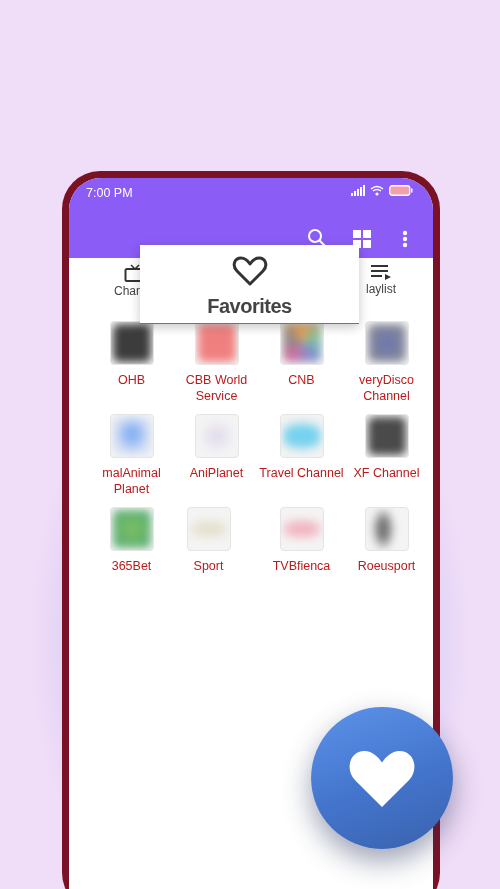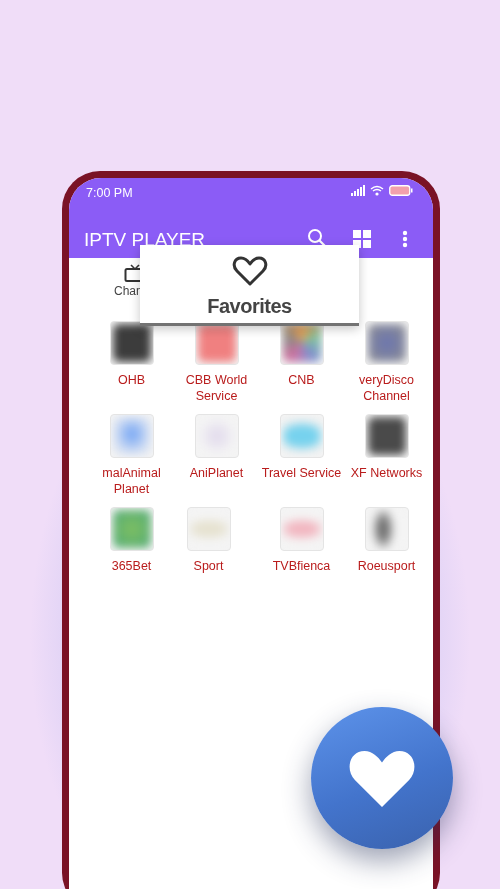--- a/index.html
+++ b/index.html
@@ -36,21 +36,21 @@
   .ch { position:absolute; width:85px; text-align:center; }
   .thumb {
     width:42px; height:42px; margin:0 auto; border-radius:4px;
     border:1px solid #e4e4e4; background:#f4f4f4; overflow:hidden; position:relative;
   }
   .thumb .blob { position:absolute; inset:2px; border-radius:6px; filter:blur(4px); }
   .ch-label { margin-top:8px; font-size:12.5px; line-height:15.5px; color:#b91c1c; }
   .fav-card {
     position:absolute; left:140px; top:245px; width:219px; height:78px;
     background:#fff; box-shadow:0 3px 10px rgba(0,0,0,0.22);
-    border-bottom:3px solid #737373; text-align:center;
+    border-bottom:1px solid #737373; text-align:center;
   }
   .fav-card .label { display:block; font-weight:700; font-size:20px; color:#444; margin-top:4px; letter-spacing:-0.5px; }
   .fab {
     position:absolute; left:311px; top:707px; width:142px; height:142px; border-radius:50%;
     background:linear-gradient(160deg,#5d93ea 0%, #4374cc 55%, #3a62ad 100%);
     box-shadow:0 12px 28px rgba(40,50,90,0.45); display:flex; align-items:center; justify-content:center;
     cursor:pointer;
   }
 </style>
 </head>
@@ -74,21 +74,20 @@
         <svg width="14" height="11" viewBox="0 0 14 11">
           <path d="M1 4 Q7 -1 13 4" stroke="#fff" stroke-width="1.5" fill="none"></path>
           <path d="M3 6 Q7 3 11 6" stroke="#fff" stroke-width="1.5" fill="none"></path>
           <circle cx="7" cy="9" r="1.6" fill="#fff"></circle>
         </svg>
         <svg width="24" height="11" viewBox="0 0 24 11">
           <rect x="0.75" y="0.75" width="20" height="9.5" rx="2.5" stroke="#fff" stroke-width="1.3" fill="#f2a0ac"></rect>
           <rect x="22" y="3.5" width="1.5" height="4" fill="#fff"></rect>
         </svg>
       </div>
-      <span class="app-title">IPTV PLAYER</span>
       <svg class="tb-icon" style="left:238px;" width="20" height="20" viewBox="0 0 20 20">
         <circle cx="8" cy="8" r="6" stroke="#fff" stroke-width="2" fill="none"></circle>
         <line x1="12.5" y1="12.5" x2="18" y2="18" stroke="#fff" stroke-width="2.2"></line>
       </svg>
       <svg class="tb-icon" style="left:284px; top:52px;" width="18" height="18" viewBox="0 0 18 18">
         <rect x="0" y="0" width="8" height="8" fill="#fff"></rect>
           <rect x="10" y="0" width="8" height="8" fill="#fff"></rect>
         <rect x="0" y="10" width="8" height="8" fill="#fff"></rect>
           <rect x="10" y="10" width="8" height="8" fill="#fff"></rect>
       </svg>
@@ -102,20 +101,29 @@
     <div class="tabs">
       <div class="tab" style="left:36px; width:60px;">
         <svg class="ico" width="22" height="18" viewBox="0 0 22 18">
           <rect x="1.5" y="5" width="19" height="12" rx="1.5" stroke="#333" stroke-width="2" fill="none"></rect>
           <line x1="7" y1="1" x2="11" y2="5" stroke="#333" stroke-width="1.6"></line>
           <line x1="15" y1="1" x2="11" y2="5" stroke="#333" stroke-width="1.6"></line>
           <rect x="16" y="8" width="2" height="2" fill="#333"></rect>
         </svg>
         <span>Channe</span>
       </div>
+      <div class="tab" style="left:282px; width:60px;">
+        <svg class="ico" width="20" height="16" viewBox="0 0 20 16">
+          <rect x="0" y="1" width="17" height="2" fill="#333"></rect>
+          <rect x="0" y="6" width="17" height="2" fill="#333"></rect>
+          <rect x="0" y="11" width="11" height="2" fill="#333"></rect>
+          <path d="M14 10 L20 13 L14 16 Z" fill="#333"></path>
+        </svg>
+        <span>laylist</span>
+      </div>
     </div>
 
     <div class="grid">
       <div class="ch" style="left:0; top:0;">
         <div class="thumb">
             <div class="blob" style="background:#3c3c3c;"></div>
           </div>
         <div class="ch-label">OHB</div>
       </div>
       <div class="ch" style="left:85px; top:0;">
@@ -146,27 +154,27 @@
       <div class="ch" style="left:85px; top:93px;">
         <div class="thumb">
             <div class="blob" style="background:radial-gradient(ellipse, #e0d8ec 0%, #f4f4f4 70%);"></div>
           </div>
         <div class="ch-label">AniPlanet</div>
       </div>
       <div class="ch" style="left:170px; top:93px;">
         <div class="thumb">
             <div class="blob" style="background:radial-gradient(ellipse 70% 40%, #76d2ee 60%, #f0f0f0 100%);"></div>
           </div>
-        <div class="ch-label">Travel Service</div>
+        <div class="ch-label">Travel Channel</div>
       </div>
       <div class="ch" style="left:255px; top:93px;">
         <div class="thumb">
             <div class="blob" style="background:#4a4a4a;"></div>
           </div>
-        <div class="ch-label">XF Networks</div>
+        <div class="ch-label">XF Channel</div>
       </div>
 
       <div class="ch" style="left:0; top:186px;">
         <div class="thumb">
             <div class="blob" style="background:radial-gradient(#7fbf60,#4faa7a);"></div>
           </div>
         <div class="ch-label">365Bet</div>
       </div>
       <div class="ch" style="left:77px; top:186px;">
         <div class="thumb">

